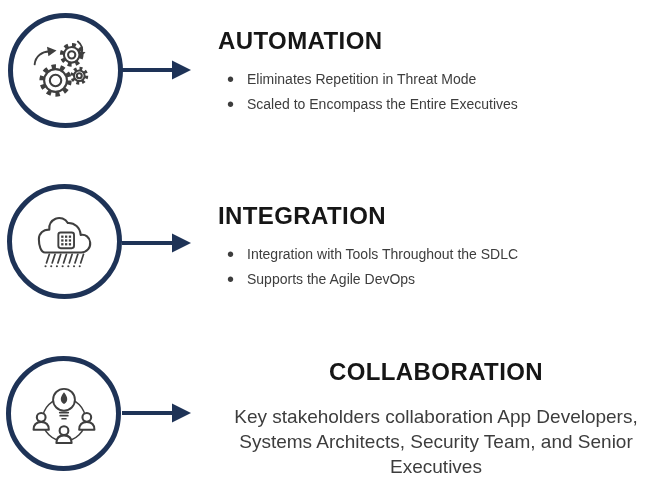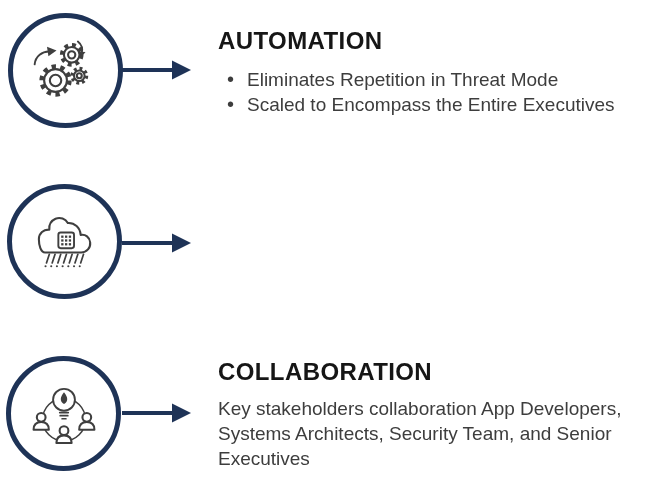--- a/index.html
+++ b/index.html
@@ -38,31 +38,31 @@
     letter-spacing:.4px;
     color:var(--title);
   }
   .content ul{
     margin:12px 0 0 0;padding:0;
     list-style:none;
   }
   .content li{
     position:relative;
     padding-left:29px;
-    font-size:19px;line-height:25px;
+    font-size:14px;line-height:25px;
     color:var(--body);
   }
   .content li::before{
     content:"\2022";
     position:absolute;left:9px;top:0;
     color:var(--body);
     font-size:20px;line-height:25px;
   }
   .content p{
-    margin:10px 0 0 0;
+    margin:18px 0 0 0;
     font-size:19px;line-height:25px;
     color:var(--body);
   }
   .lineart{stroke:var(--icon);fill:none;stroke-width:2.2;stroke-linecap:round;stroke-linejoin:round;}
   .lineart-fill{fill:var(--icon);stroke:none;}
   .white{fill:#fff;}
 </style>
 </head>
 <body>
 
@@ -140,20 +140,27 @@
           <rect x="44" y="41.2" width="2.4" height="2.4"></rect>
       </g>
     </svg>
   </div>
 
   <svg class="arrow" style="left:121px;top:228px;">
     <line class="shaft" x1="1" y1="15" x2="53" y2="15"></line>
     <polygon class="head" points="51,5.5 70,15 51,24.5"></polygon>
   </svg>
 
+  <div class="content" style="left:218px;top:202px;">
+    <h2>INTEGRATION</h2>
+    <ul>
+      <li>Integration with Tools Throughout the SDLC</li>
+      <li>Supports the Agile DevOps</li>
+    </ul>
+  </div>
 
   <div class="icon-circle" style="left:6px;top:356px;">
     <svg width="76" height="76" viewBox="0 0 80 80">
 
       <circle class="lineart" cx="40" cy="46" r="22.5" style="stroke-width:1.6"></circle>
 
       <circle class="lineart white" cx="40" cy="25" r="11.5" style="stroke-width:2"></circle>
       <path class="lineart-fill" d="M40 17 C36 22 35 26.5 40 29.5 C45 26.5 44 22 40 17 Z"></path>
       <g class="lineart" style="stroke-width:1.8">
         <line x1="35.5" y1="38.5" x2="44.5" y2="38.5"></line>
@@ -176,18 +183,18 @@
         <path class="lineart white" d="M32 70.5 C32 64.5 35.2 62.5 40 62.5 C44.8 62.5 48 64.5 48 70.5 Z"></path>
       </g>
     </svg>
   </div>
 
   <svg class="arrow" style="left:121px;top:398px;">
     <line class="shaft" x1="1" y1="15" x2="53" y2="15"></line>
     <polygon class="head" points="51,5.5 70,15 51,24.5"></polygon>
   </svg>
 
-  <div class="content" style="left:218px;top:358px;">
+  <div class="content" style="left:218px;top:358px;text-align:center;">
     <h2>COLLABORATION</h2>
     <p>Key stakeholders collaboration App Developers, Systems Architects, Security Team, and Senior Executives</p>
   </div>
 
 </div>
 
 </body></html>

